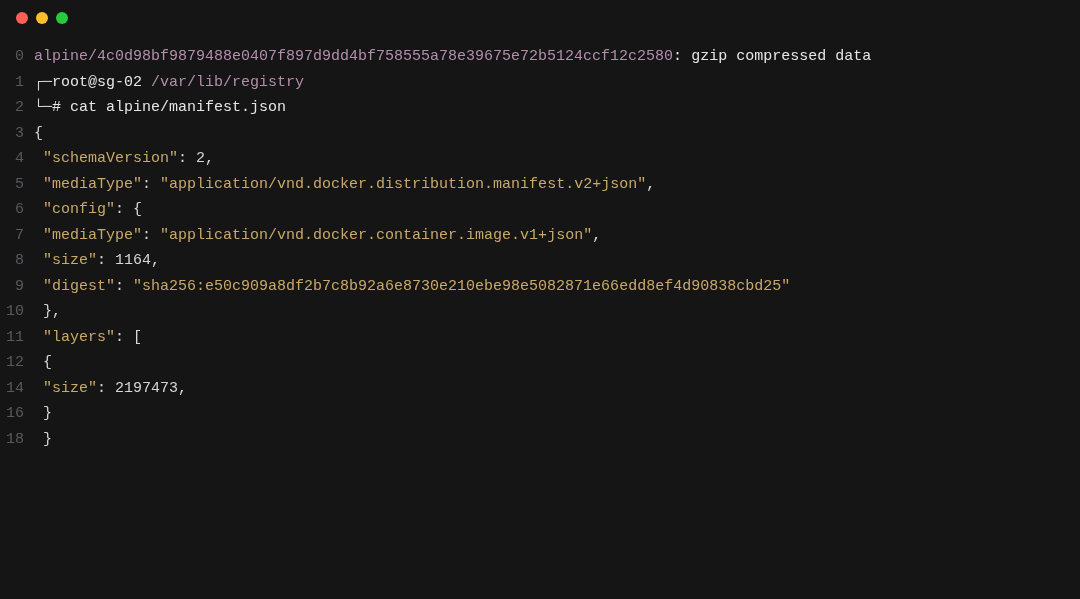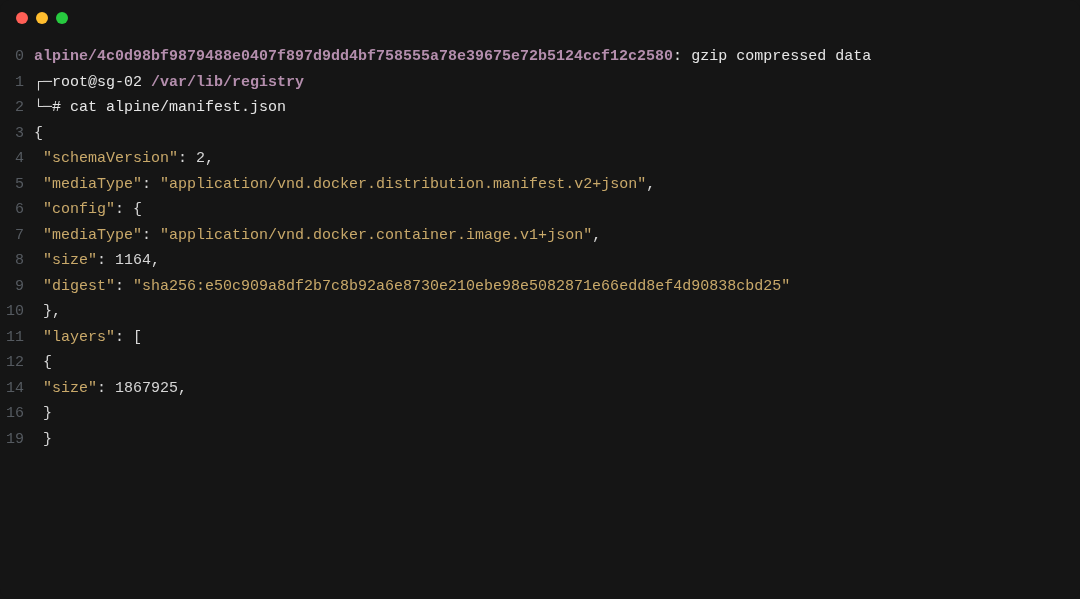--- a/index.html
+++ b/index.html
@@ -50,21 +50,21 @@
   .content {
     flex: 1;
     color: #d6d6d6;
   }   
   .c-white  { color: #e6e6e6; }
   .c-prompt { color: #d6d6d6; }
   .c-key    { color: #c9a96a; }   
   .c-punct  { color: #d6d6d6; }
   .c-string { color: #c9a96a; }   
   .c-num    { color: #d6d6d6; }
-  .c-purple { color: #b48ead; font-weight: bold; }
+  .c-purple { color: #b48ead; }
 </style>
 </head>
 <body>
 
 <div class="window">
   <div class="titlebar">
     <div class="tl-dot tl-red"></div>
     <div class="tl-dot tl-yellow"></div>
     <div class="tl-dot tl-green"></div>
   </div>
@@ -132,29 +132,29 @@
     </div>
 
     <div class="line">
       <span class="lineno">12</span>
       <span class="content c-punct"> <span>{</span></span>
     </div>
 
 
     <div class="line">
       <span class="lineno">14</span>
-      <span class="content"> <span class="c-key">"size"</span><span class="c-punct">: </span><span class="c-num">1867925</span><span class="c-punct">,</span></span>
+      <span class="content"> <span class="c-key">"size"</span><span class="c-punct">: </span><span class="c-num">2197473</span><span class="c-punct">,</span></span>
     </div>
 
 
     <div class="line">
       <span class="lineno">16</span>
       <span class="content c-punct"> <span>}</span></span>
     </div>
 
 
     <div class="line">
-      <span class="lineno">19</span>
+      <span class="lineno">18</span>
       <span class="content c-punct"> <span>}</span></span>
     </div>
 
   </div>
 </div>
 
 </body></html>

